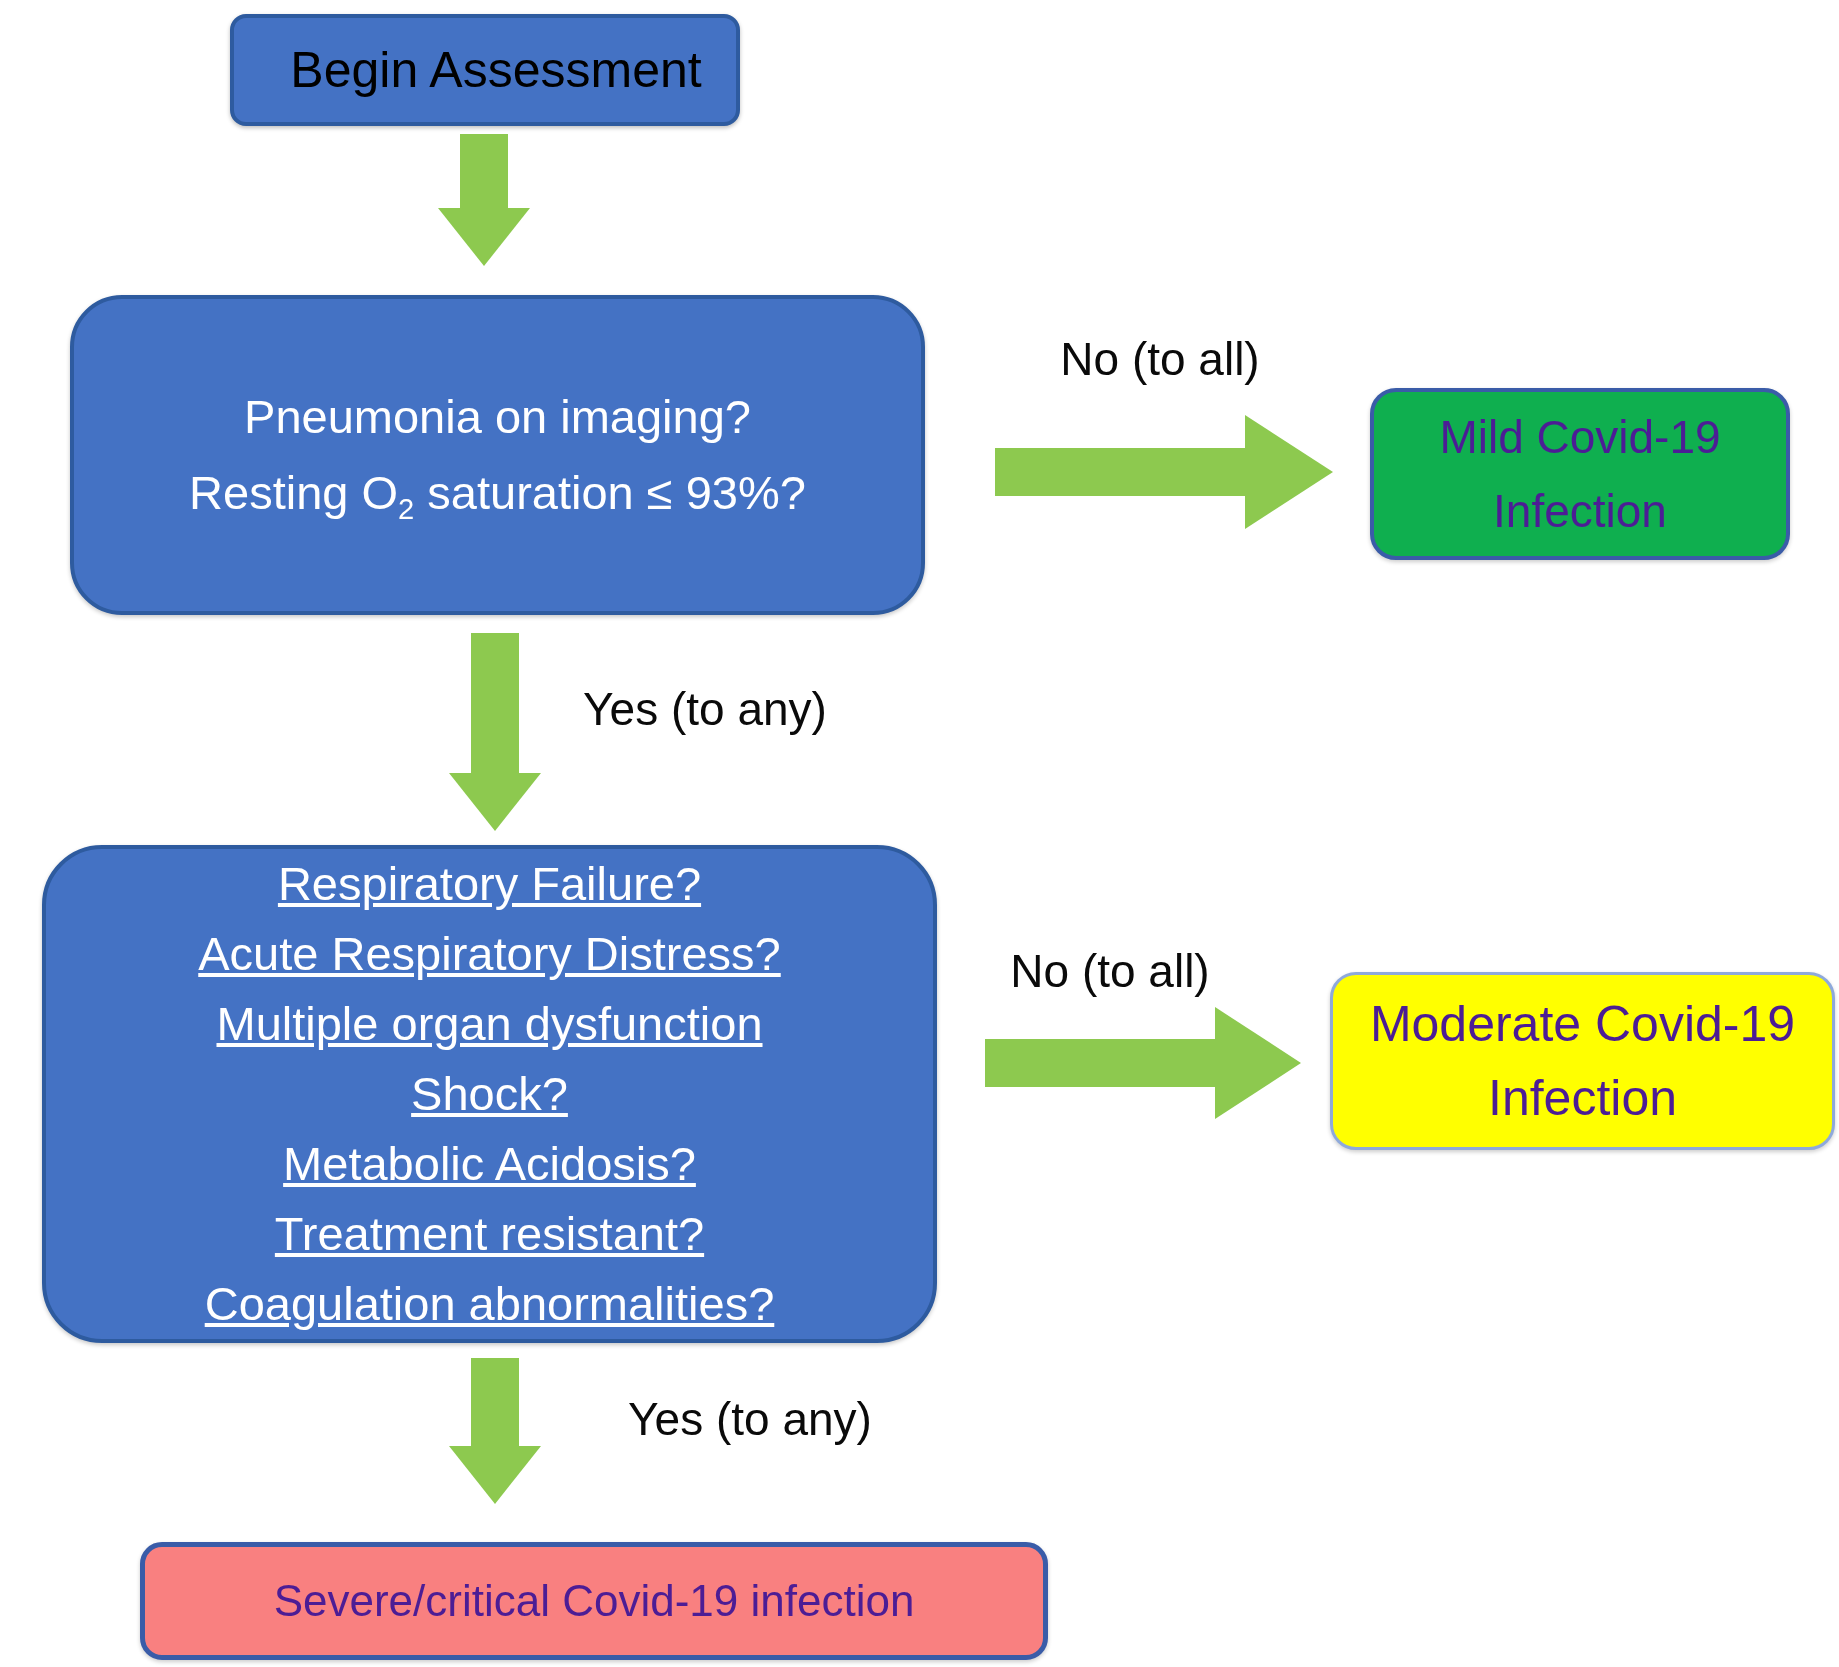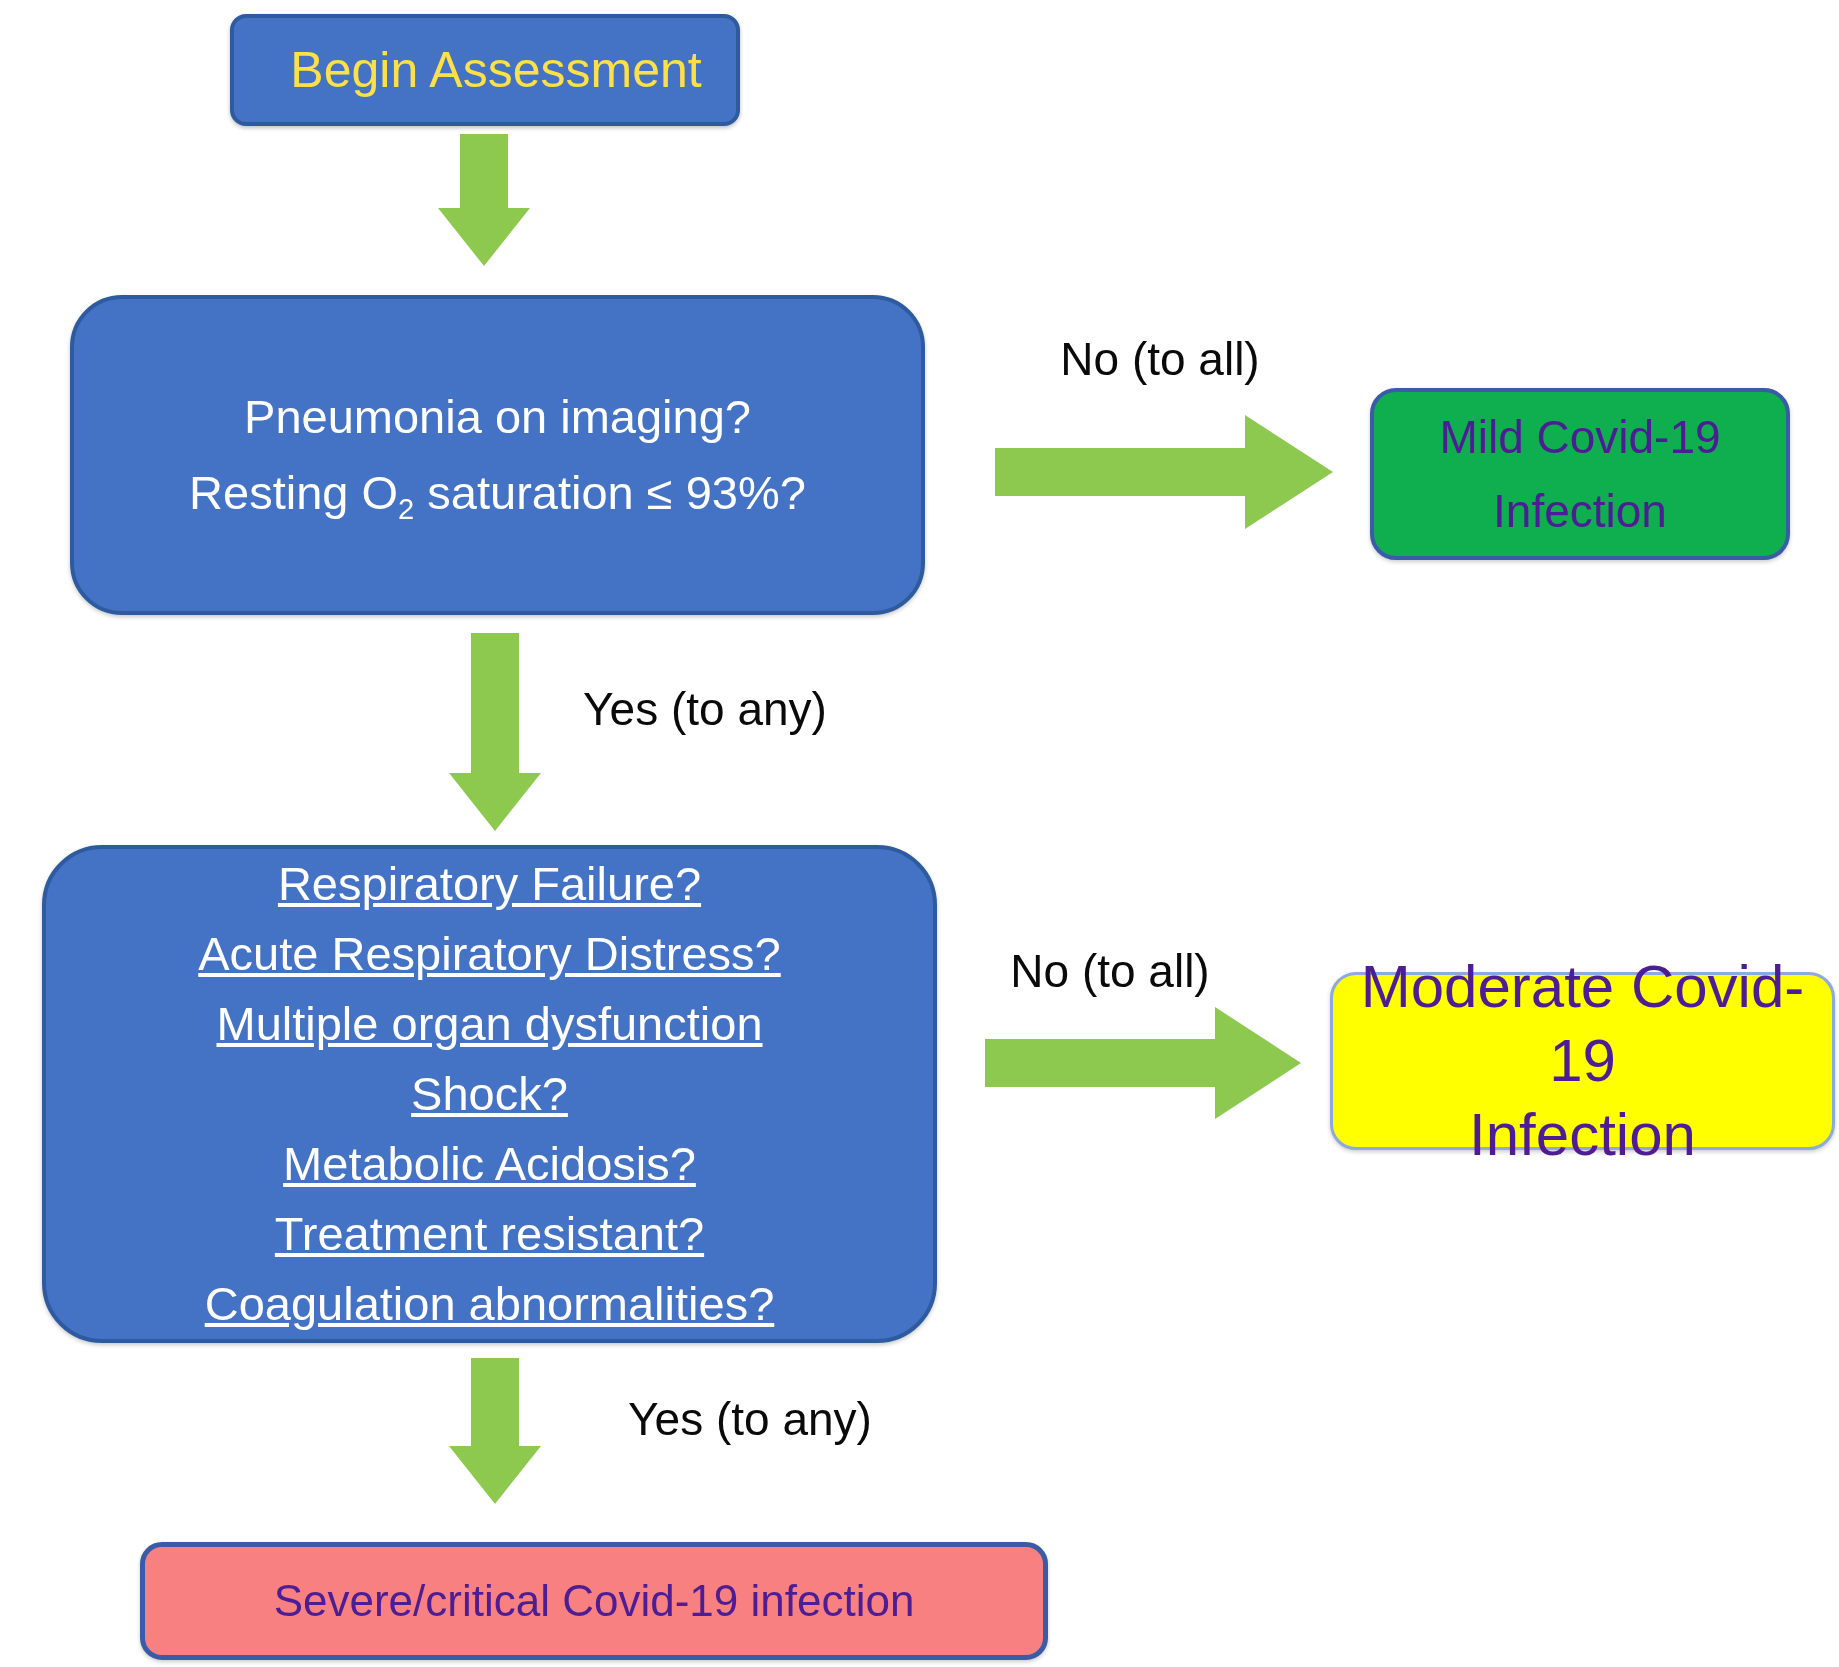--- a/index.html
+++ b/index.html
@@ -22,21 +22,21 @@
     align-items: center;
     justify-content: center;
     text-align: center;
   }
 
   .start-node {
     left: 230px; top: 14px; width: 510px; height: 112px;
     background: var(--process-blue, #4472C4);
     border: 4px solid var(--process-border, #2E5B9F);
     border-radius: 16px;
-    color: #fde047;
+    color: #000000;
     font-size: 50px;
     box-shadow: 0 2px 4px rgba(0,0,0,0.25);
     padding-left: 22px;
   }
 
   .process {
     background: var(--process-blue, #4472C4);
     border: 4px solid var(--process-border, #2E5B9F);
     color: #ffffff;
     box-shadow: 0 2px 4px rgba(0,0,0,0.22);
@@ -64,21 +64,21 @@
     background: var(--mild-green, #0FAF4F);
     border: 4px solid var(--outcome-border-dark, #3A5CA8);
     border-radius: 26px;
     font-size: 46px; line-height: 74px;
   }
   .moderate-box {
     left: 1330px; top: 972px; width: 505px; height: 178px;
     background: var(--moderate-yellow, #FFFF00);
     border: 3px solid var(--outcome-border-light, #8EA9DB);
     border-radius: 26px;
-    font-size: 60px; line-height: 74px;
+    font-size: 50px; line-height: 74px;
   }
   .severe-box {
     left: 140px; top: 1542px; width: 908px; height: 118px;
     background: var(--severe-red, #F98080);
     border: 5px solid var(--outcome-border-dark, #3A5CA8);
     border-radius: 22px;
     font-size: 44px;
   }
 
   

